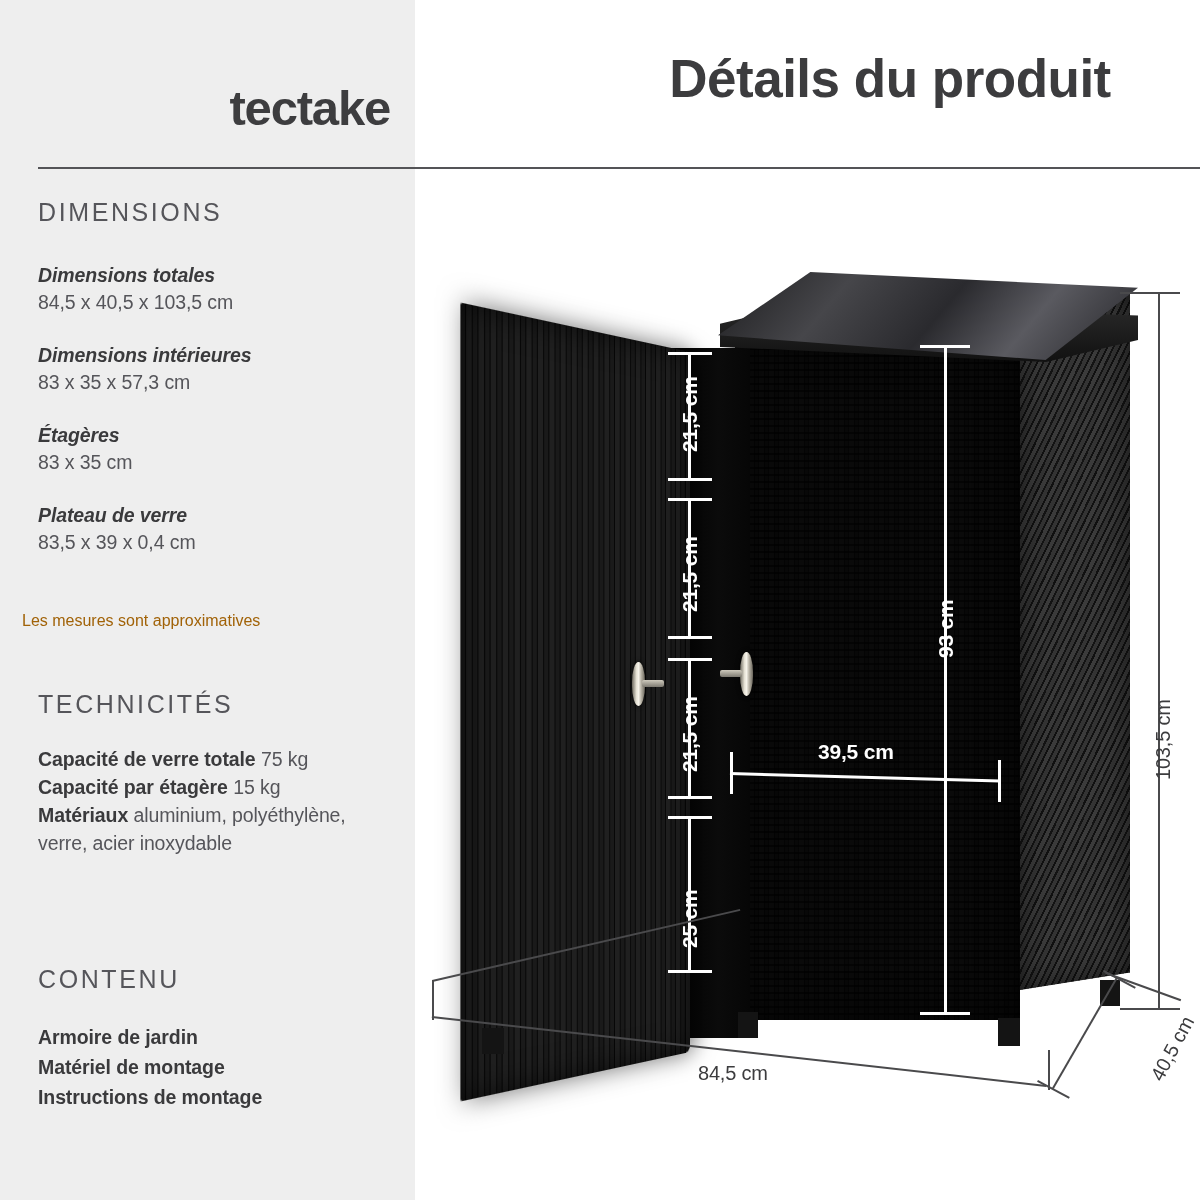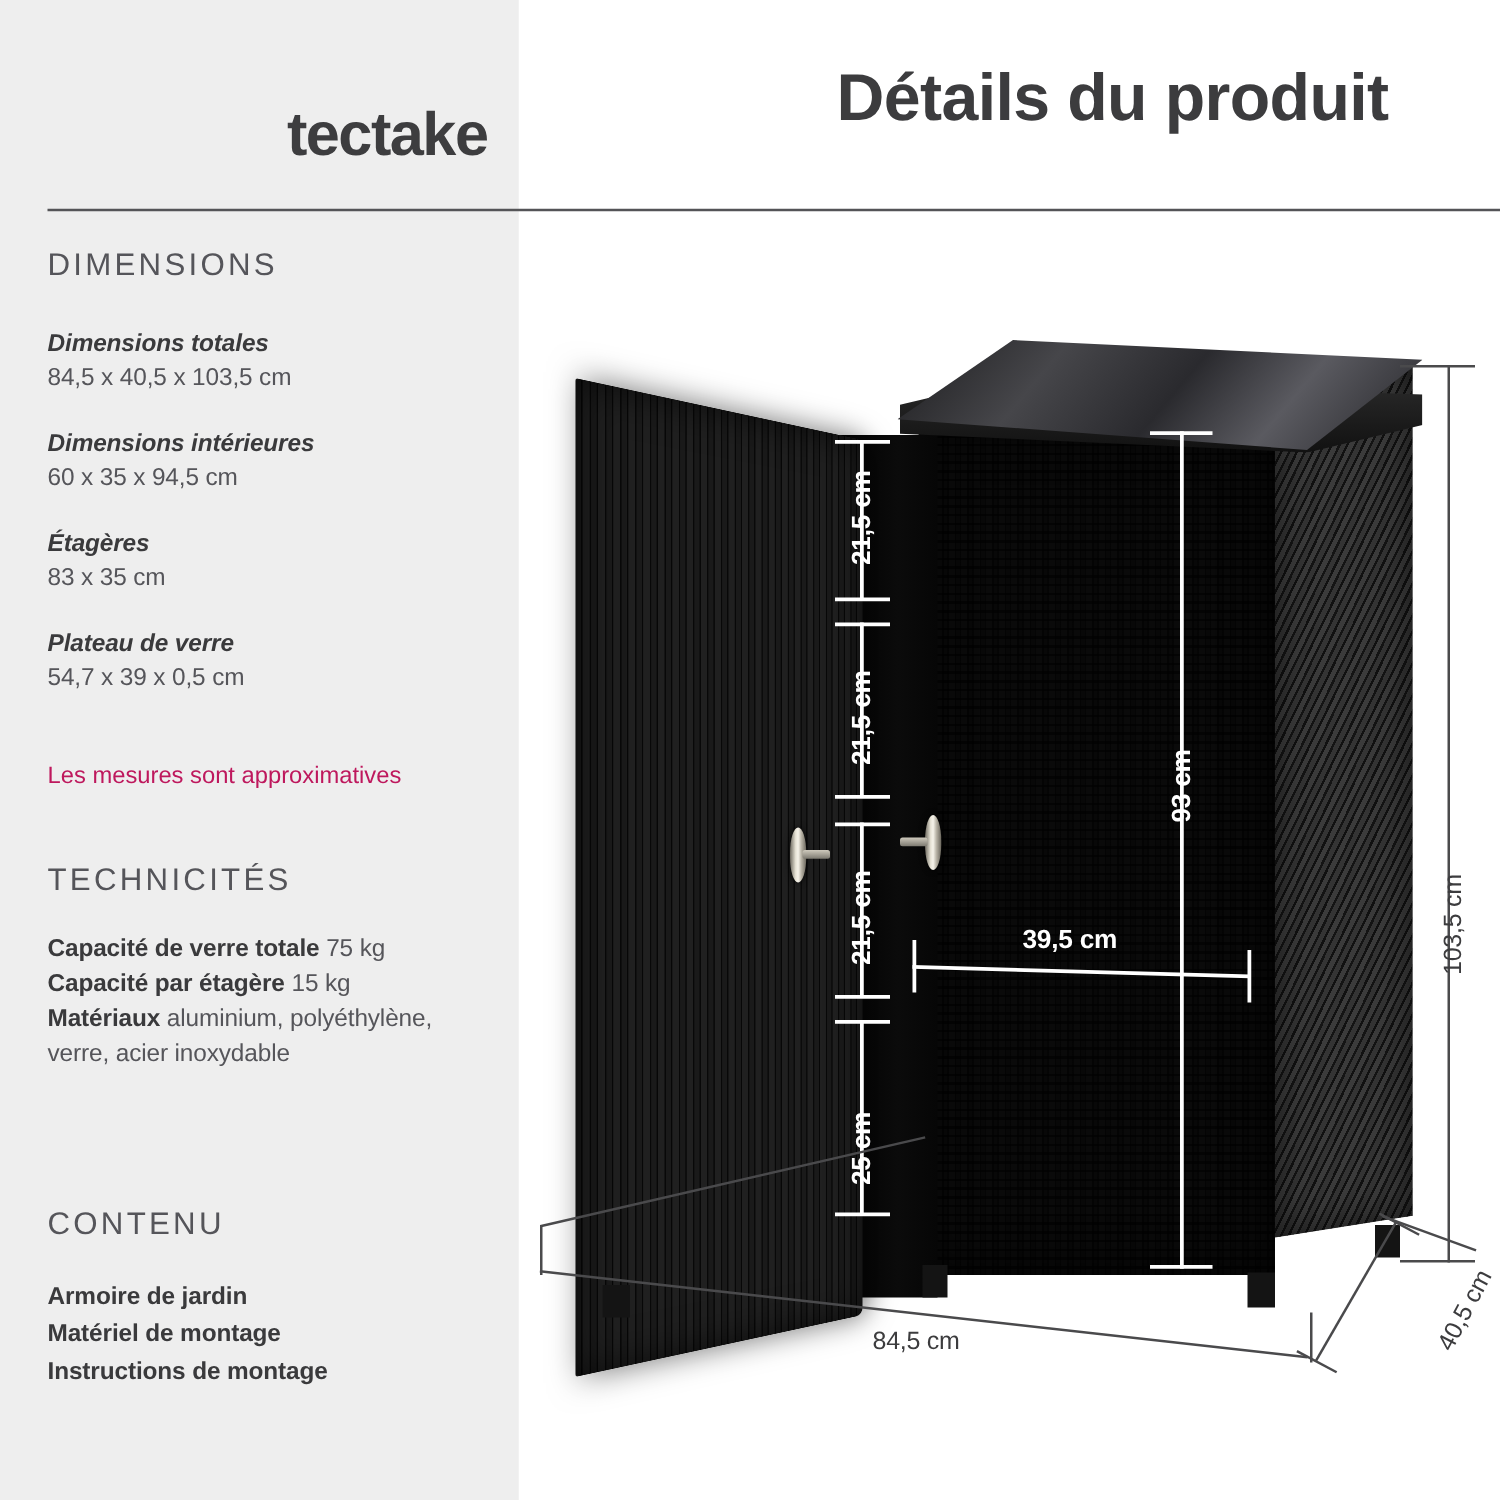--- a/index.html
+++ b/index.html
@@ -57,22 +57,22 @@
   .spec-value{
     font-size:19.5px; font-weight:normal; color:#55555a;
     line-height:27px; letter-spacing:-0.1px;
   }
   .spec-line{
     font-size:19.5px; color:#55555a; line-height:28px;
     letter-spacing:-0.1px;
   }
   .spec-line b{ color:#3a3a3c; font-weight:bold; }
   .note{
-    position:absolute; left:38px; width:360px;
-    font-size:19px; color:#be185d; line-height:26px;
+    position:absolute; left:22px; width:360px;
+    font-size:16px; color:#a16207; line-height:26px;
   }
   .content-line{
     font-size:19.5px; font-weight:bold; color:#3a3a3c;
     line-height:30px; letter-spacing:-0.1px;
   }
 
   
   #product-stage{
     position:absolute; left:420px; top:180px; width:780px; height:1020px;
   }
@@ -185,31 +185,31 @@
 
 <div class="section-head" style="top:198px">DIMENSIONS</div>
 
 <div class="spec-block" style="top:262px">
   <div class="spec-label">Dimensions totales</div>
   <div class="spec-value">84,5 x 40,5 x 103,5 cm</div>
 </div>
 
 <div class="spec-block" style="top:342px">
   <div class="spec-label">Dimensions intérieures</div>
-  <div class="spec-value">60 x 35 x 94,5 cm</div>
+  <div class="spec-value">83 x 35 x 57,3 cm</div>
 </div>
 
 <div class="spec-block" style="top:422px">
   <div class="spec-label">Étagères</div>
   <div class="spec-value">83 x 35 cm</div>
 </div>
 
 <div class="spec-block" style="top:502px">
   <div class="spec-label">Plateau de verre</div>
-  <div class="spec-value">54,7 x 39 x 0,5 cm</div>
+  <div class="spec-value">83,5 x 39 x 0,4 cm</div>
 </div>
 
 <div class="note" style="top:608px">Les mesures sont approximatives</div>
 
 <div class="section-head" style="top:690px">TECHNICITÉS</div>
 
 <div class="spec-block" style="top:745px">
   <div class="spec-line">
     <b>Capacité de verre totale</b>
     <span>75 kg</span>

